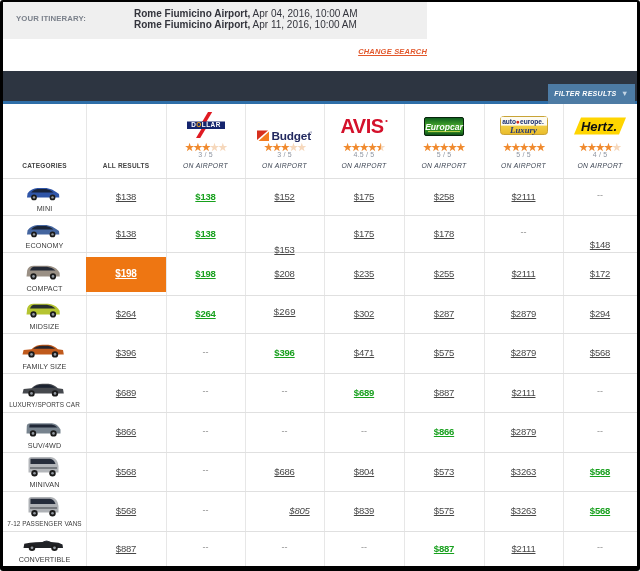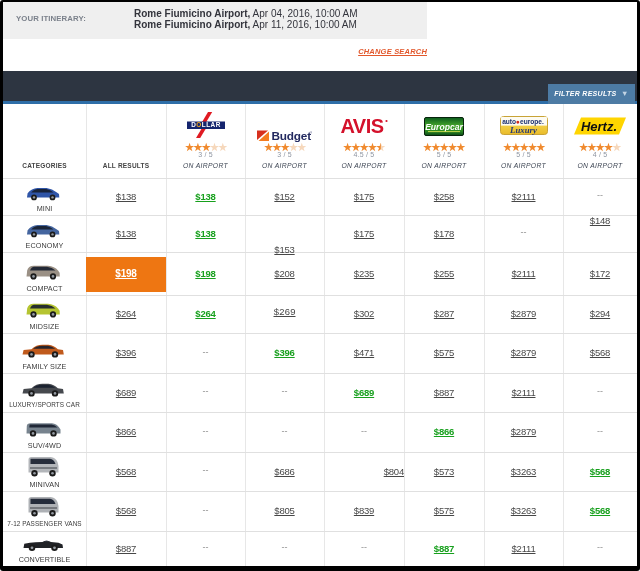--- a/index.html
+++ b/index.html
@@ -209,21 +209,21 @@
         <circle cx="27.5" cy="12.4" r="1.2" fill="#949aa2"></circle>
       </svg>
     </div>
 <div class="abs ctr cat" style="left:0;top:239px;width:83px;">ECONOMY</div>
 <div class="abs ctr" style="left:83px;top:223.5px;width:80px;line-height:11px;"><span class="pr">$138</span></div>
 <div class="abs ctr" style="left:163px;top:223.5px;width:79px;line-height:11px;"><span class="pg">$138</span></div>
 <div class="abs ctr" style="left:242px;top:223.5px;width:79px;line-height:11px;margin-top:16px;"><span class="pr">$153</span></div>
 <div class="abs ctr" style="left:321px;top:223.5px;width:80px;line-height:11px;"><span class="pr">$175</span></div>
 <div class="abs ctr" style="left:401px;top:223.5px;width:80px;line-height:11px;"><span class="pr">$178</span></div>
 <div class="abs ctr dash" style="left:481px;top:225.0px;width:79px;">--</div>
-<div class="abs ctr" style="left:560px;top:211px;width:74px;line-height:11px;"><span class="pr">$148</span></div>
+<div class="abs ctr" style="left:560px;top:235px;width:74px;line-height:11px;"><span class="pr">$148</span></div>
 <div class="abs" style="left:21.0px;top:261.0px;">
       <svg width="38" height="18" viewBox="0 0 38 18" style="display:block">
         <path d="M2.5,13.5 L3.2,7.5 Q4.2,3 9.6,2.8 L24,2.8 Q30.5,3.4 34,7.5 L35.6,9.8 L35.8,13.5 Z" fill="#9a9085"></path>
         <path d="M6,7.6 Q7.3,3.9 10.2,3.8 L23,3.8 Q28.2,4.5 31.6,7.6 Z" fill="rgba(22,30,46,0.9)"></path>
         <circle cx="9.5" cy="13.4" r="3.1" fill="#1b1b1b"></circle>
         <circle cx="9.5" cy="13.4" r="1.3" fill="#949aa2"></circle>
         <circle cx="29" cy="13.4" r="3.1" fill="#1b1b1b"></circle>
         <circle cx="29" cy="13.4" r="1.3" fill="#949aa2"></circle>
       </svg>
     </div>
@@ -315,39 +315,39 @@
         <circle cx="8.5" cy="18.2" r="3.2" fill="#1b1b1b"></circle>
         <circle cx="8.5" cy="18.2" r="1.3" fill="#949aa2"></circle>
         <circle cx="26.5" cy="18.2" r="3.2" fill="#1b1b1b"></circle>
         <circle cx="26.5" cy="18.2" r="1.3" fill="#949aa2"></circle>
       </svg>
     </div>
 <div class="abs ctr cat" style="left:0;top:478px;width:83px;">MINIVAN</div>
 <div class="abs ctr" style="left:83px;top:461.5px;width:80px;line-height:11px;"><span class="pr">$568</span></div>
 <div class="abs ctr dash" style="left:163px;top:463.0px;width:79px;">--</div>
 <div class="abs ctr" style="left:242px;top:461.5px;width:79px;line-height:11px;"><span class="pr">$686</span></div>
-<div class="abs ctr" style="left:321px;top:461.5px;width:80px;line-height:11px;text-align:right;"><span class="pr">$804</span></div>
+<div class="abs ctr" style="left:321px;top:461.5px;width:80px;line-height:11px;"><span class="pr">$804</span></div>
 <div class="abs ctr" style="left:401px;top:461.5px;width:80px;line-height:11px;"><span class="pr">$573</span></div>
 <div class="abs ctr" style="left:481px;top:461.5px;width:79px;line-height:11px;"><span class="pr">$3263</span></div>
 <div class="abs ctr" style="left:560px;top:461.5px;width:74px;line-height:11px;"><span class="pg">$568</span></div>
 <div class="abs" style="left:23.0px;top:493.0px;">
       <svg width="34" height="22" viewBox="0 0 34 22" style="display:block">
         <path d="M2.5,17.5 L2.5,4.5 Q2.5,2 5.5,2 L24.5,2 Q29.5,2.3 31.5,7 L32.5,11 L32.5,17.5 Z" fill="#aeb1b5"></path>
         <path d="M4.5,9 L4.5,3.8 L24,3.8 Q27.8,4.2 29.5,9 Z" fill="rgba(22,30,46,0.9)"></path>
         <rect x="4" y="12" width="27" height="2" fill="rgba(60,64,70,0.5)"></rect>
         <circle cx="8.5" cy="18.2" r="3.2" fill="#1b1b1b"></circle>
         <circle cx="8.5" cy="18.2" r="1.3" fill="#949aa2"></circle>
         <circle cx="26.5" cy="18.2" r="3.2" fill="#1b1b1b"></circle>
         <circle cx="26.5" cy="18.2" r="1.3" fill="#949aa2"></circle>
       </svg>
     </div>
 <div class="abs ctr cat cats" style="left:0;top:518px;width:83px;">7-12 PASSENGER VANS</div>
 <div class="abs ctr" style="left:83px;top:501.0px;width:80px;line-height:11px;"><span class="pr">$568</span></div>
 <div class="abs ctr dash" style="left:163px;top:502.5px;width:79px;">--</div>
-<div class="abs ctr" style="left:242px;top:501.0px;width:79px;line-height:11px;"><span class="pr">$805</span></div>
+<div class="abs ctr" style="left:257px;top:501.0px;width:79px;line-height:11px;font-style:italic;"><span class="pr">$805</span></div>
 <div class="abs ctr" style="left:321px;top:501.0px;width:80px;line-height:11px;"><span class="pr">$839</span></div>
 <div class="abs ctr" style="left:401px;top:501.0px;width:80px;line-height:11px;"><span class="pr">$575</span></div>
 <div class="abs ctr" style="left:481px;top:501.0px;width:79px;line-height:11px;"><span class="pr">$3263</span></div>
 <div class="abs ctr" style="left:560px;top:501.0px;width:74px;line-height:11px;"><span class="pg">$568</span></div>
 <div class="abs" style="left:19.0px;top:533.0px;">
       <svg width="42" height="17" viewBox="0 0 42 17" style="display:block">
         <path d="M1.5,13 L2.3,8.8 Q8,7.5 13.5,7.3 L20.5,7 Q24,4.6 29,7 L36.5,7.8 L40.5,9.5 L41,13 Z" fill="#202226"></path>
         <path d="M21.5,6.6 Q24.5,4.9 28,6.6 Z" fill="#3e4450"></path>
         <circle cx="10" cy="12.8" r="3.3" fill="#1b1b1b"></circle>
         <circle cx="10" cy="12.8" r="1.4" fill="#949aa2"></circle>

